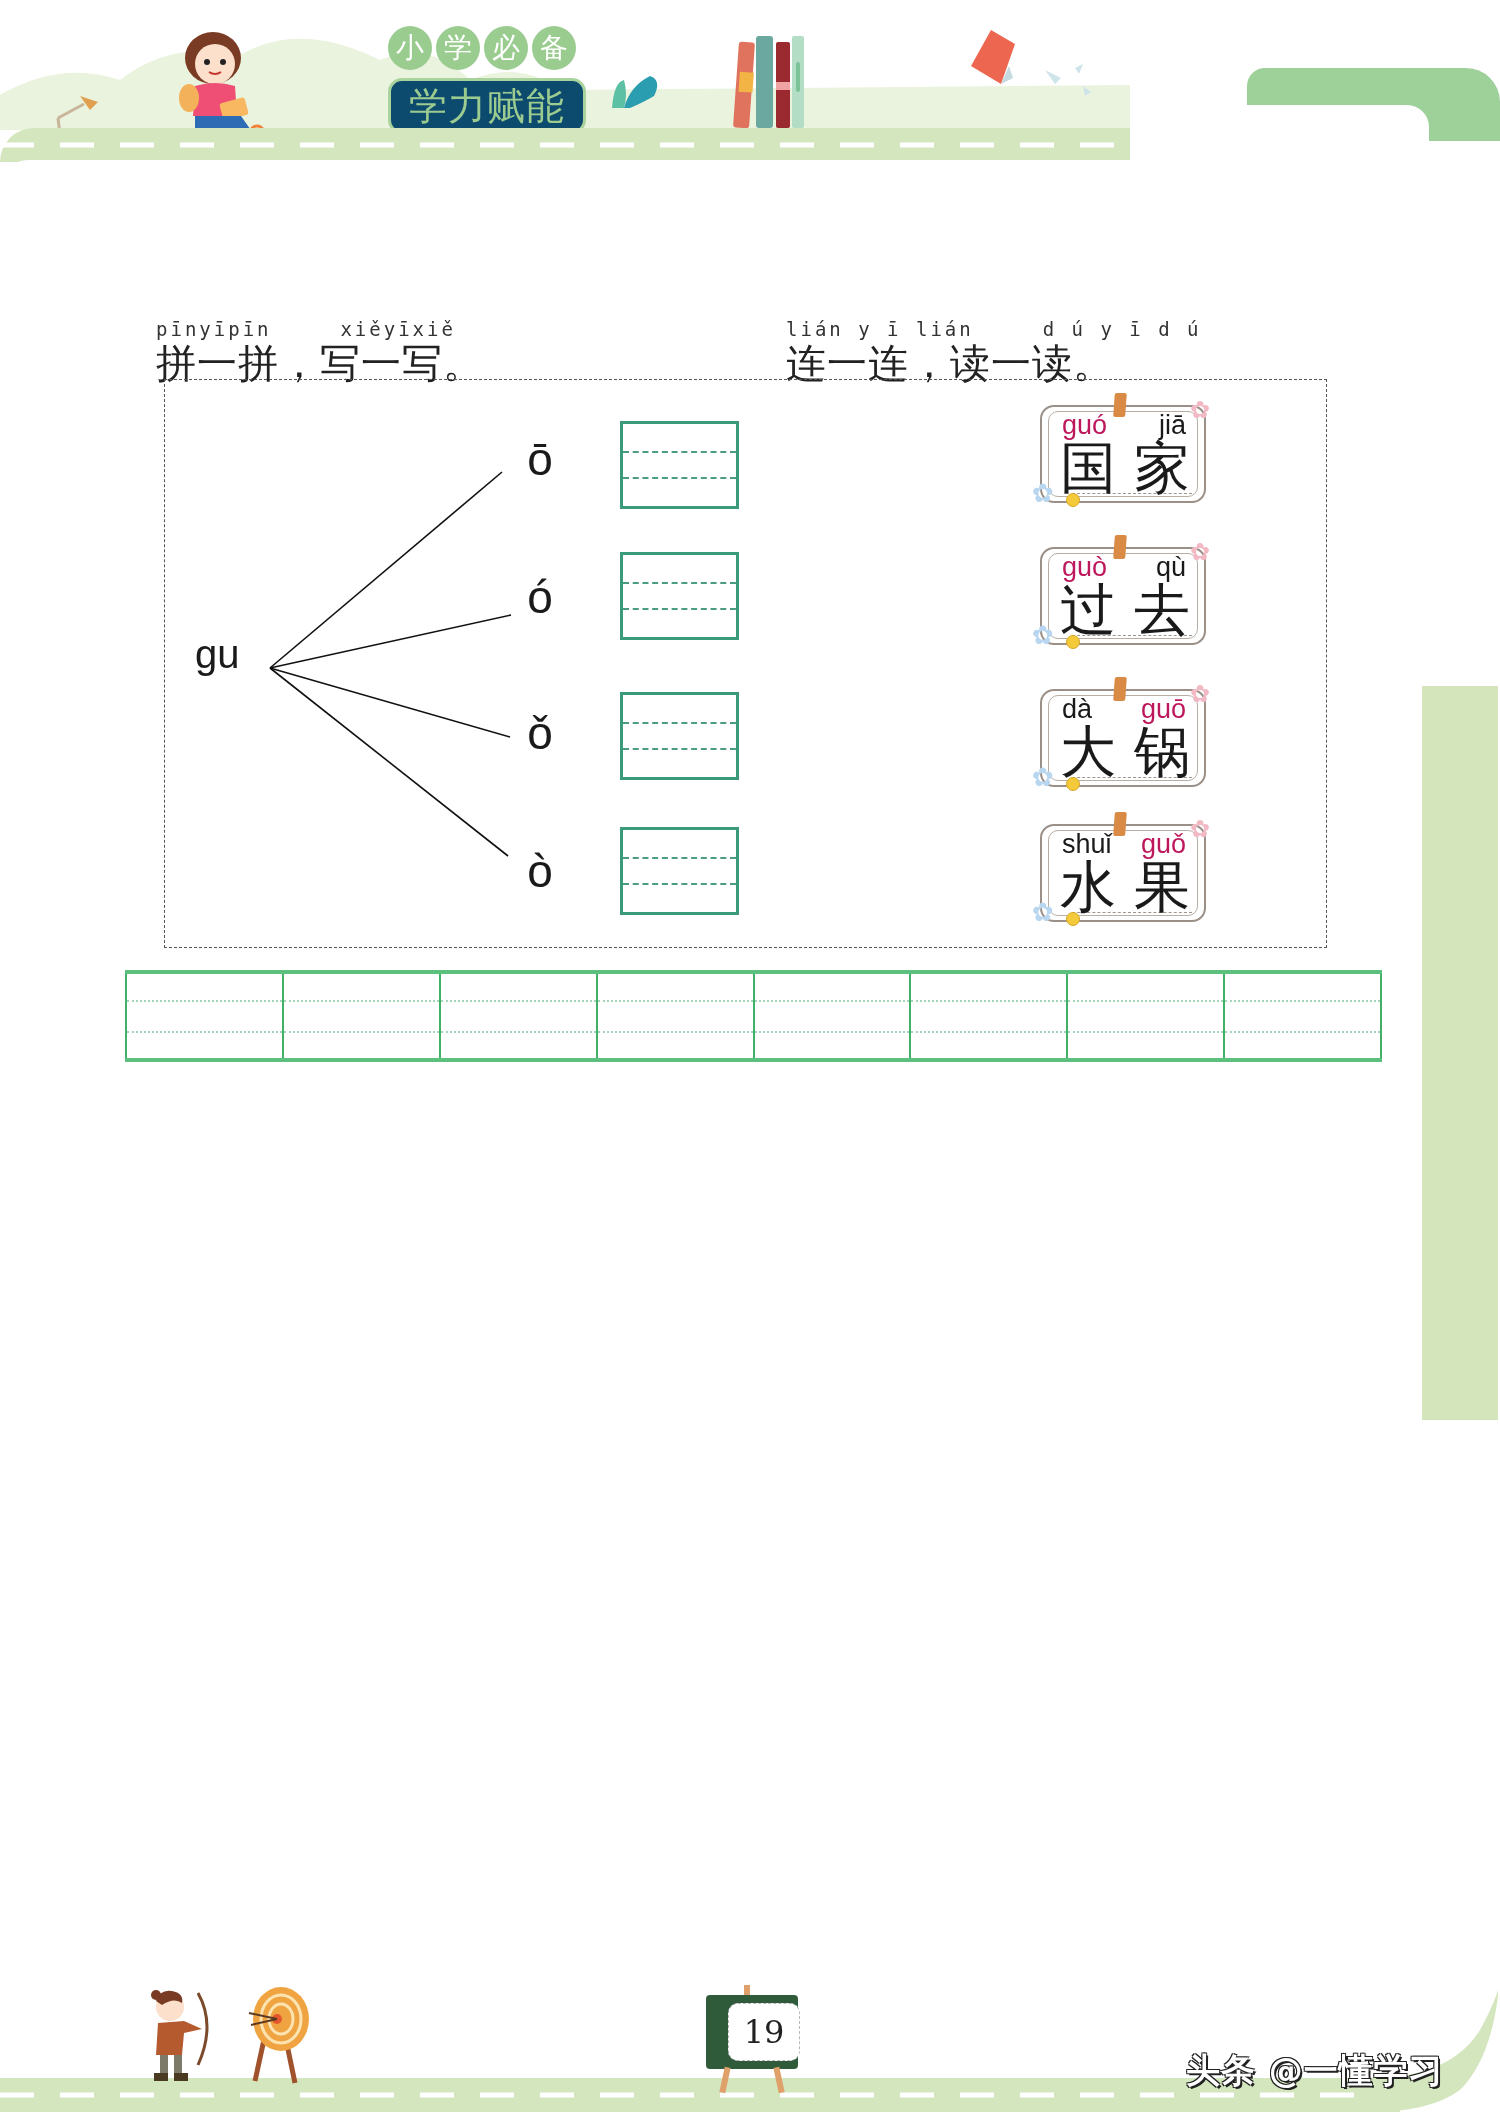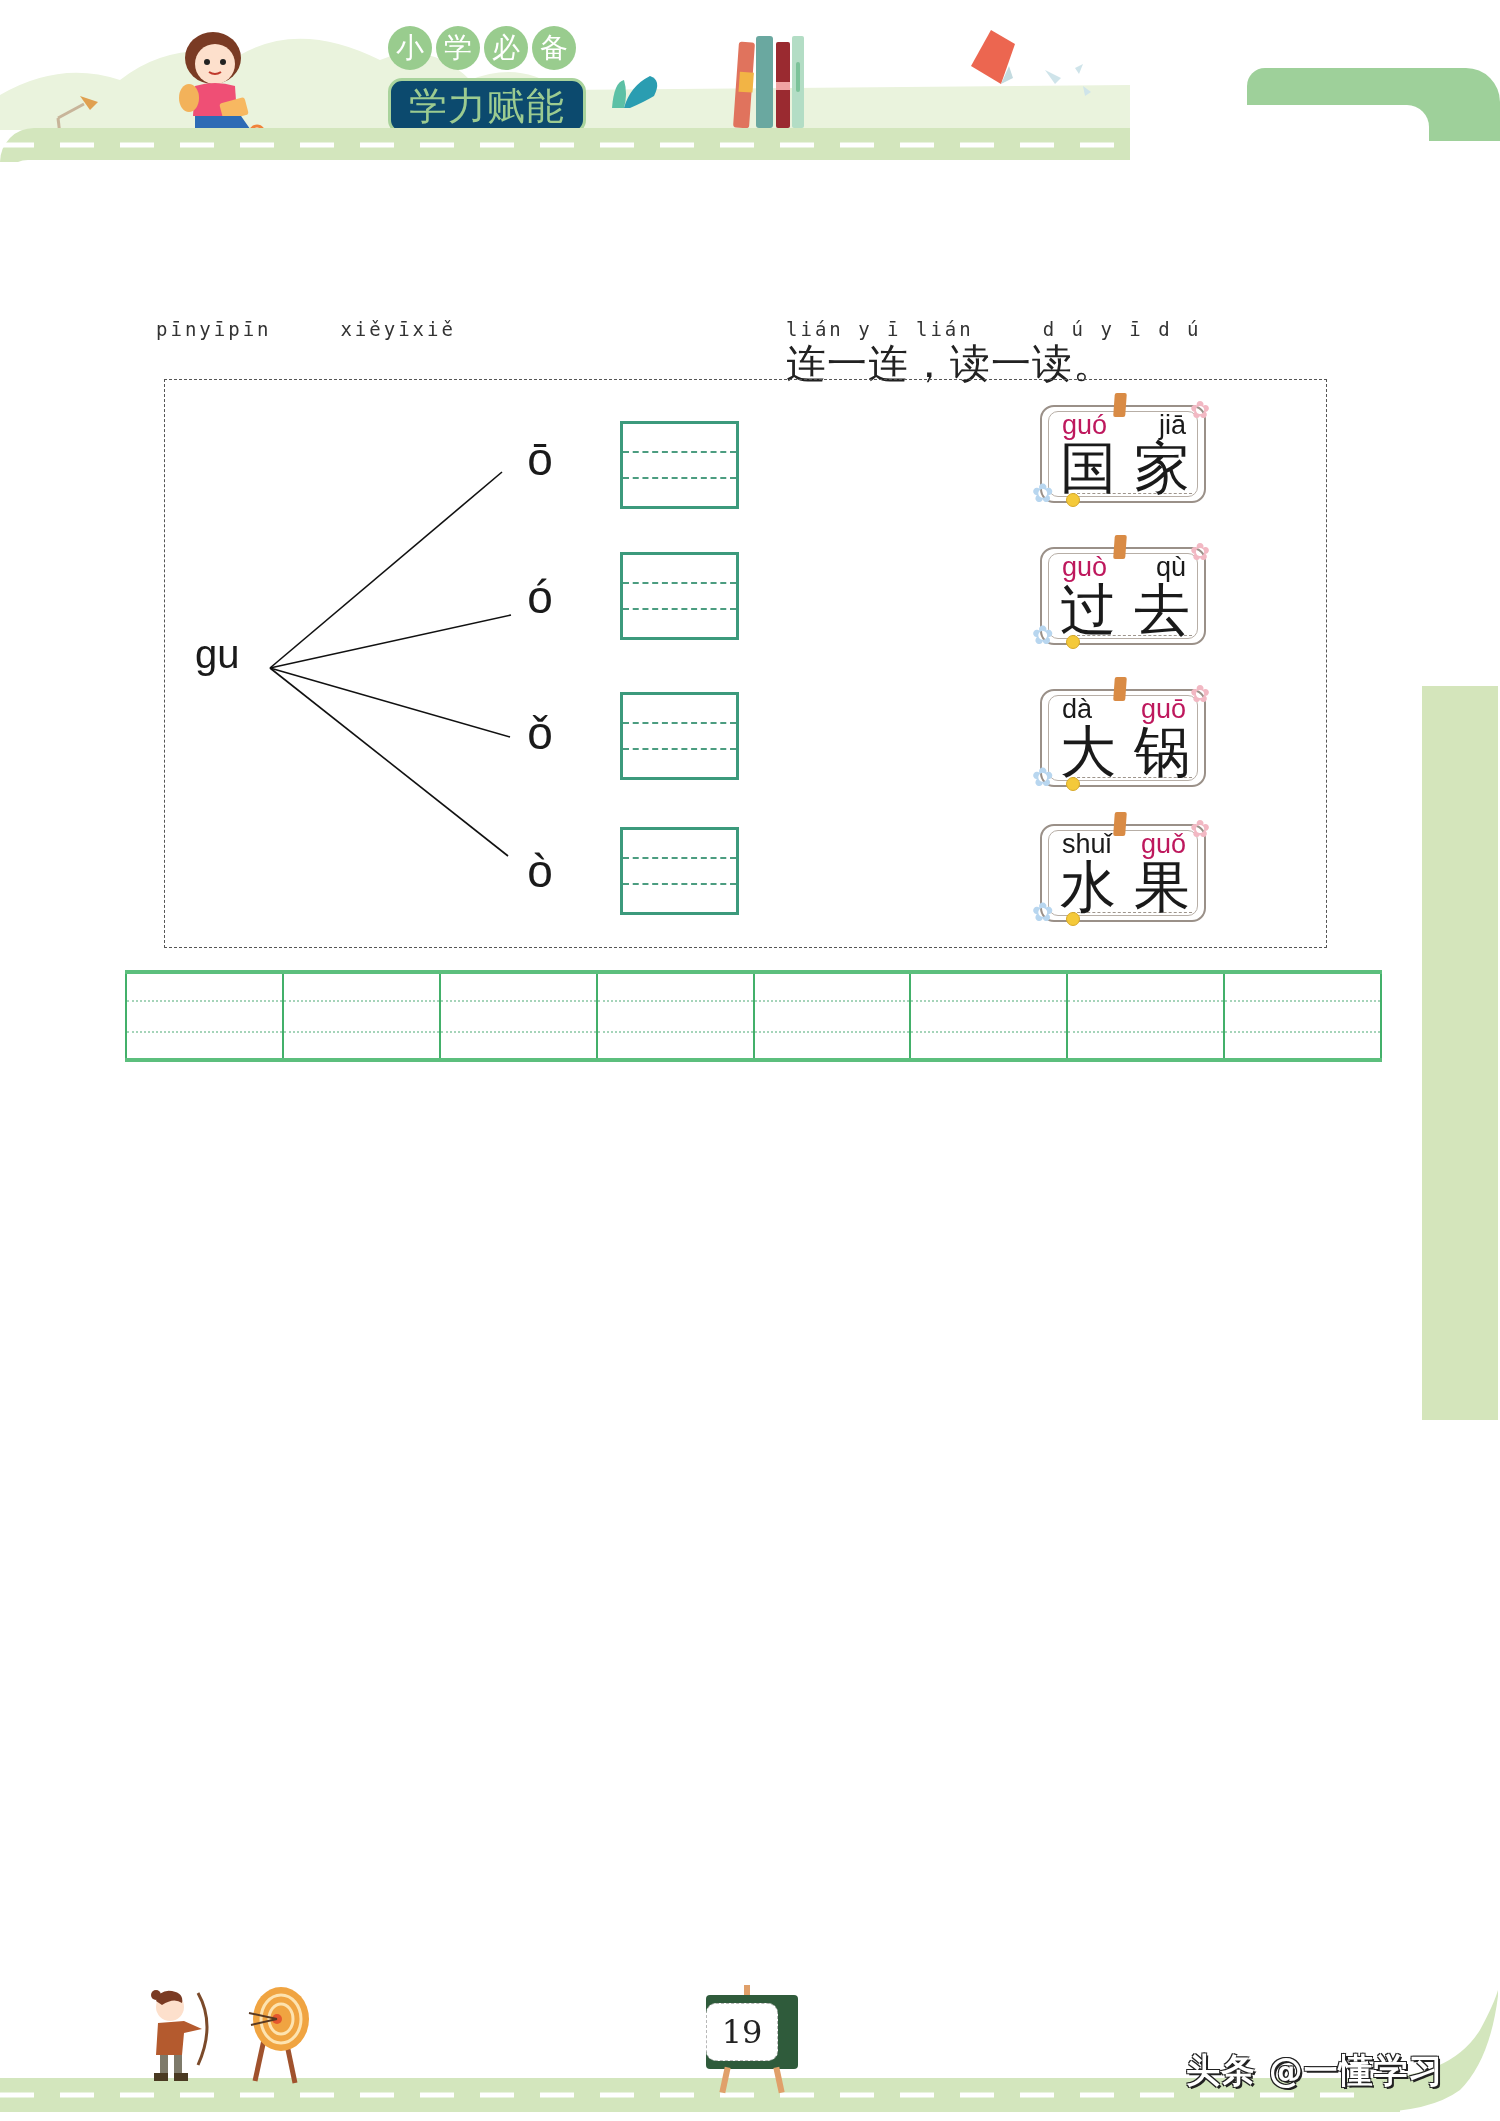--- a/index.html
+++ b/index.html
@@ -65,21 +65,21 @@
   .grid .cell .dl.b { top: 57px; }
 
   
   .side-bar { position: absolute; left: 1422px; top: 686px; width: 76px; height: 734px; background: #d4e5bb; }
 
   
   .road-bot { position: absolute; left: 0; top: 2078px; width: 1400px; height: 34px; background: #d3e6bd; }
   .curve { position: absolute; left: 1370px; top: 1990px; }
   .page-num { position: absolute; left: 706px; top: 1985px; width: 92px; height: 100px; }
   .page-num .board { position: absolute; left: 0; top: 10px; width: 92px; height: 74px; background: #2f5b3b; border-radius: 4px; }
-  .page-num .paper { position: absolute; left: 0; top: 18px; width: 72px; height: 58px; background: #fff; border-radius: 10px; border: 1.5px dashed #b8b8b8; font-family: "DejaVu Serif", serif; font-size: 32px; line-height: 56px; text-align: center; color: #222; }
+  .page-num .paper { position: absolute; left: 22px; top: 18px; width: 72px; height: 58px; background: #fff; border-radius: 10px; border: 1.5px dashed #b8b8b8; font-family: "DejaVu Serif", serif; font-size: 32px; line-height: 56px; text-align: center; color: #222; }
   .page-num .leg { position: absolute; top: 82px; width: 6px; height: 26px; background: #e0a06a; }
   .watermark { position: absolute; left: 1186px; top: 2048px; font-family: "DejaVu Sans", sans-serif; font-size: 34px; font-weight: bold; color: #fff; letter-spacing: 1px;
     text-shadow: 2px 2px 0 #222, -1px -1px 0 #222, 1px -1px 0 #222, -1px 1px 0 #222; white-space: nowrap; }
 </style>
 </head>
 <body>
 
 <div class="hdr">
   <svg class="hills" width="1140" height="170">
     <path d="M0 95 Q60 60 120 80 Q170 40 240 55 Q300 20 380 60 Q430 40 470 80 Q520 60 560 90 L1130 85 L1130 130 L0 130 Z" fill="#eaf3dd"></path>
@@ -147,20 +147,23 @@
       <div class="cut"></div>
     </div>
 </div>
 
 <div class="sec-title" style="left:156px; top:290px;">
   <div class="py">
     <span>pīnyīpīn</span>
     <span style="width:40px"></span>
     <span>xiěyīxiě</span>
   </div>
+  <div class="hz">
+    <span>拼一拼，</span><span>写一写。</span>
+  </div>
 </div>
 
 <div class="sec-title" style="left:786px; top:290px;">
   <div class="py">
     <span>lián y ī lián</span>
     <span style="width:40px"></span>
     <span>d ú y ī d ú</span>
   </div>
   <div class="hz">
     <span>连一连，</span><span>读一读。</span>

